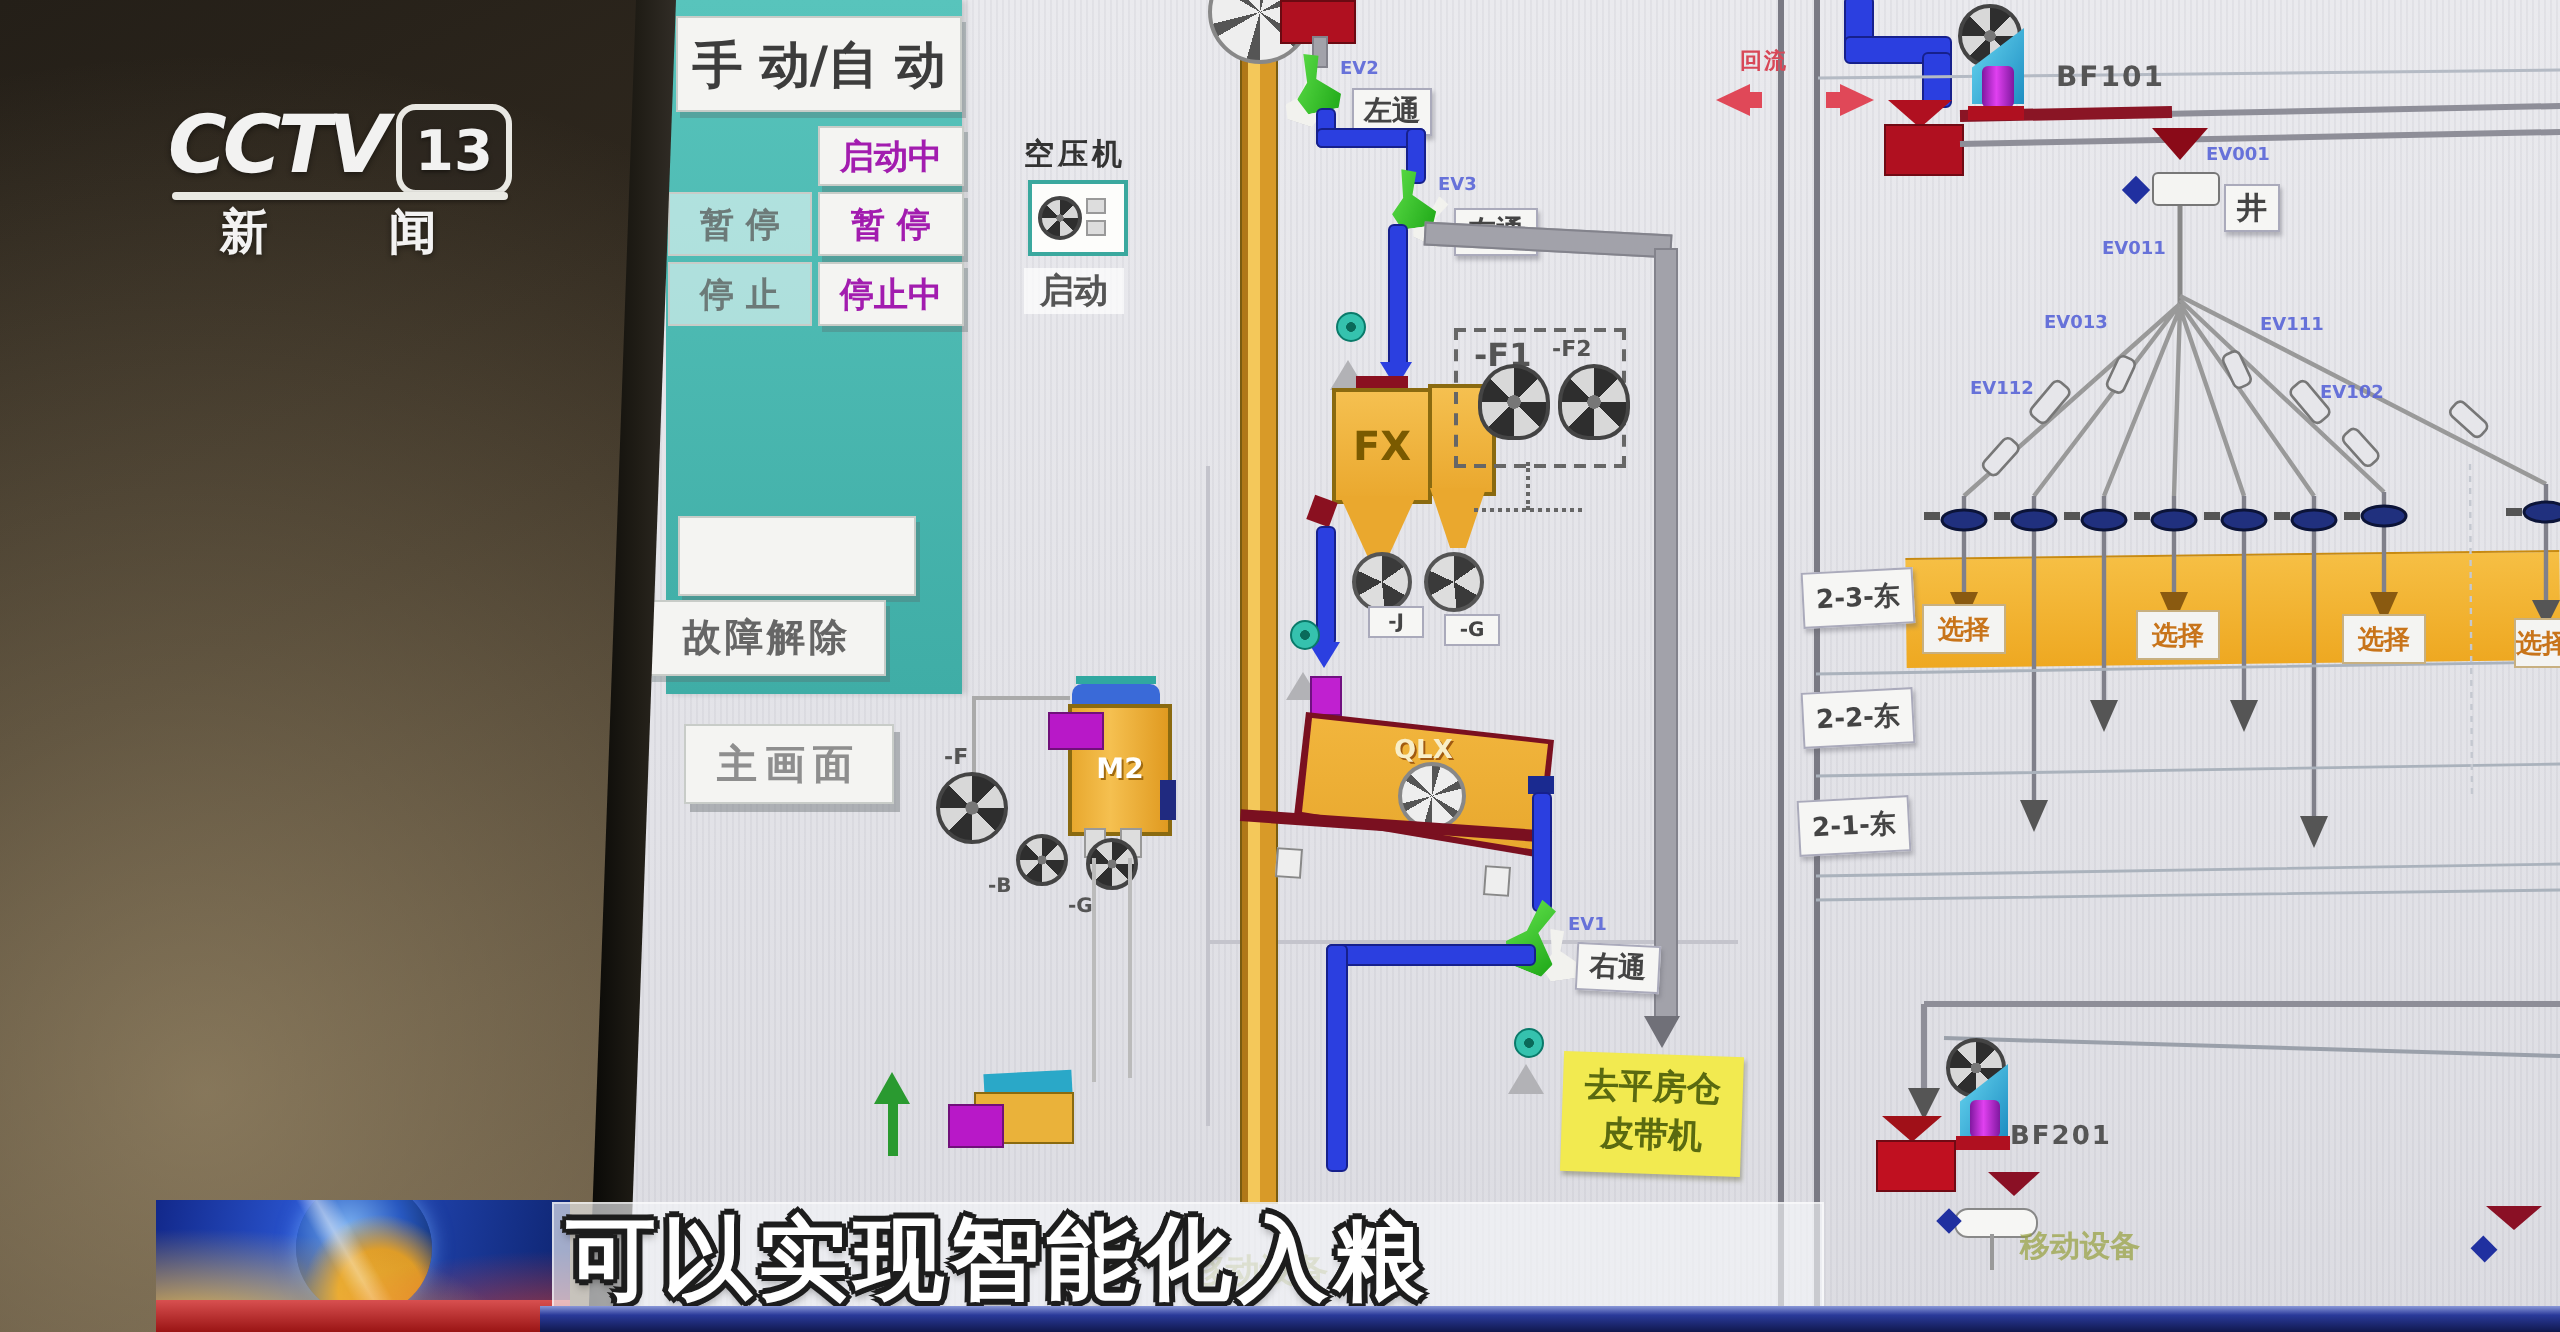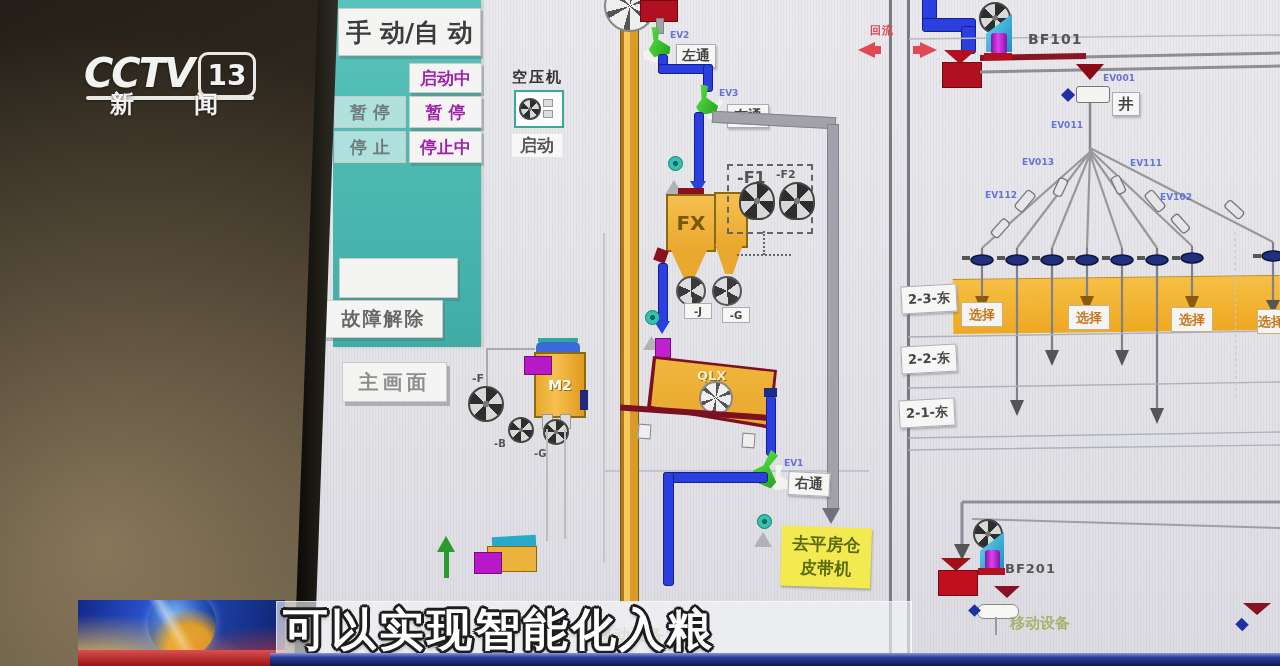--- a/index.html
+++ b/index.html
@@ -297,21 +297,21 @@
     <div class="abs" style="left:1237px;top:620px;width:10px;height:9px;background:#2030a0;transform:rotate(45deg);"></div>
     <div class="abs" style="left:1010px;top:614px;font-size:15px;font-weight:700;color:rgba(150,160,60,.7);">移动设备</div>
   </div>
 
   <div class="abs bezel"></div>
 
   <div class="abs" style="left:84px;top:48px;width:190px;height:90px;opacity:.94;color:#fff;">
     <div class="abs" style="left:0;top:2px;font-size:40px;font-weight:800;font-style:italic;letter-spacing:-2px;text-shadow:0 1px 3px rgba(0,0,0,.5);">CCTV</div>
     <div class="abs" style="left:114px;top:4px;width:52px;height:40px;border:3px solid #f5f5f0;border-radius:10px;background:rgba(40,36,30,.45);display:flex;align-items:center;justify-content:center;font-size:28px;font-weight:800;text-shadow:0 1px 2px rgba(0,0,0,.5);">13</div>
     <div class="abs" style="left:2px;top:48px;width:168px;height:4px;background:#f5f5f0;border-radius:2px;box-shadow:0 1px 2px rgba(0,0,0,.4);"></div>
-    <div class="abs" style="left:26px;top:40px;font-size:24px;font-weight:700;letter-spacing:26px;text-shadow:0 1px 3px rgba(0,0,0,.5);">新 闻</div>
+    <div class="abs" style="left:26px;top:52px;font-size:24px;font-weight:700;letter-spacing:26px;text-shadow:0 1px 3px rgba(0,0,0,.5);">新 闻</div>
   </div>
 
 
   <div class="abs" style="left:78px;top:600px;width:207px;height:50px;overflow:hidden;background:linear-gradient(100deg,#12288a 0%,#2a55d0 35%,#0e2470 100%);">
     <div class="abs" style="left:70px;top:-10px;width:68px;height:68px;border-radius:50%;background:radial-gradient(circle at 62% 82%, rgba(232,160,32,.95) 0 30%, rgba(232,160,32,0) 55%),radial-gradient(circle at 38% 35%, #7ab0f0 0%, #2858c0 45%, #123070 78%, #0a1c50 100%);box-shadow:0 0 10px rgba(120,180,255,.6);"></div>
     <div class="abs" style="left:-8px;top:0;width:225px;height:50px;background:radial-gradient(ellipse at 12% 130%, rgba(255,200,70,.95) 0%, rgba(255,200,70,0) 55%),radial-gradient(ellipse at 92% 140%, rgba(230,60,40,.8) 0%, rgba(230,60,40,0) 45%),linear-gradient(60deg, rgba(255,255,255,0) 42%, rgba(255,255,255,.45) 46%, rgba(255,255,255,0) 50%);"></div>
   </div>
   <div class="abs" style="left:78px;top:650px;width:207px;height:16px;background:linear-gradient(180deg,#d85050,#9a1414);"></div>
 
 

